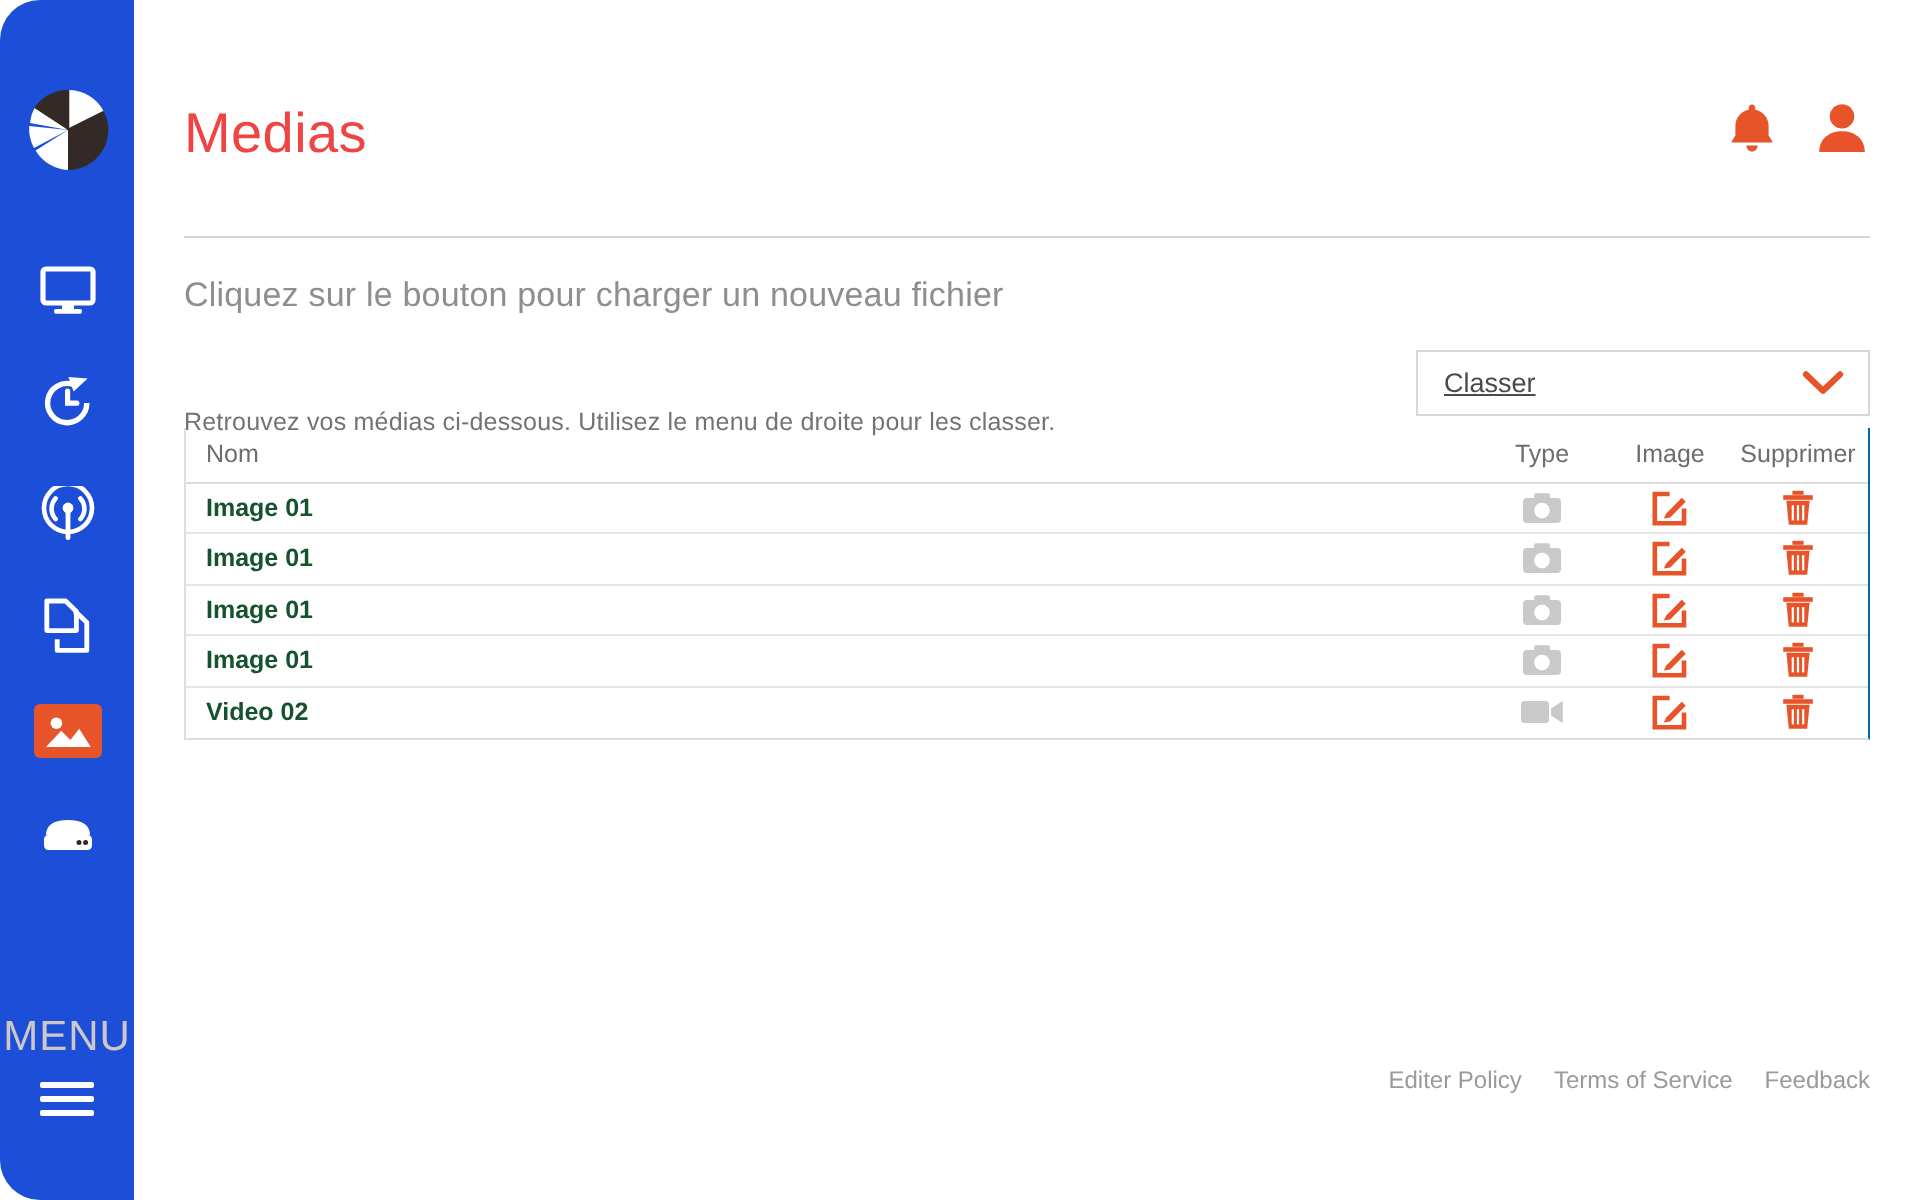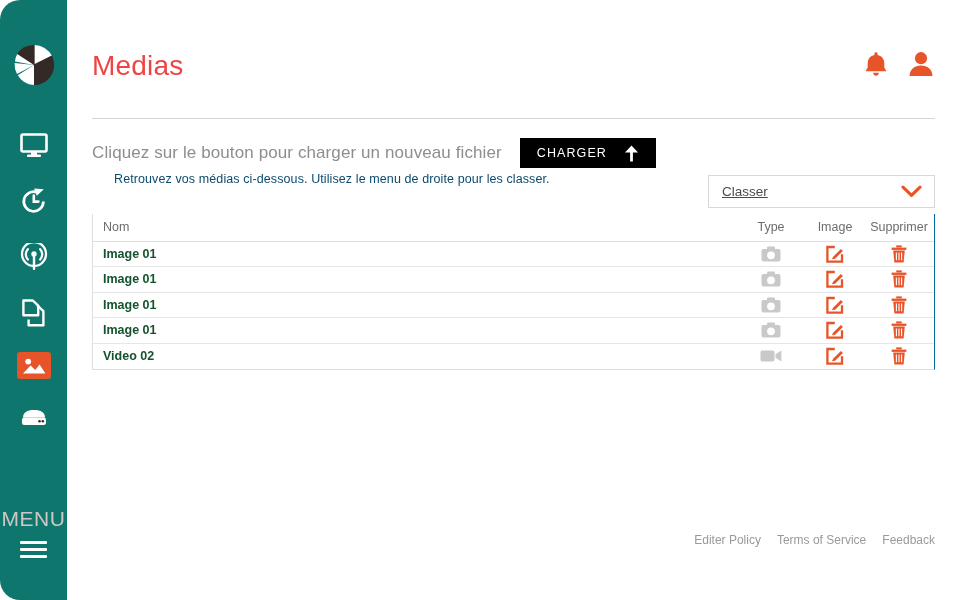--- a/index.html
+++ b/index.html
@@ -13,21 +13,21 @@
     position: relative;
     width: 960px; height: 600px;
     background: #ffffff;
   }
 
   
   .sidebar {
     position: absolute;
     left: 0; top: 0;
     width: 67px; height: 600px;
-    background: #0f766e;
+    background: #1d4ed8;
     border-radius: 20px 0 0 20px;
     display: flex;
     flex-direction: column;
     align-items: center;
   }
   .logo-wrap {
     margin-top: 42px;
     width: 46px; height: 46px;
     display: flex; align-items: center; justify-content: center;
   }
@@ -134,26 +134,25 @@
     font-family: "Liberation Sans", sans-serif;
     display: flex;
     align-items: center;
     gap: 17px;
     cursor: pointer;
   }
 
   
   .sort-hint {
     position: absolute;
-    left: 25px; top: 172px;
+    left: 25px; top: 204px;
     font-size: 12.5px;
-    color: #0c4a6e;
+    color: #737373;
     font-weight: 300;
     letter-spacing: 0.1px;
-    margin-left: 22px;
   }
   .select-wrap {
     position: absolute;
     left: 641px; top: 175px;
     width: 227px; height: 33px;
     border: 1px solid #d8d8d8;
     background: #ffffff;
     display: flex;
     align-items: center;
     justify-content: space-between;
@@ -324,27 +323,20 @@
             <path d="M2.6 26 C2.6 19.3 7.7 15.6 14 15.6 C20.3 15.6 25.4 19.3 25.4 26 Z" fill="#e8542a"></path>
           </svg>
         </span>
       </div>
     </div>
 
     <div class="header-rule"></div>
 
     <div class="upload-row">
       <div class="upload-hint">Cliquez sur le bouton pour charger un nouveau fichier</div>
-      <button class="btn-charger">
-        <span>CHARGER</span>
-        <svg width="15" height="17" viewBox="0 0 15 17">
-          <rect x="6.1" y="4" width="2.8" height="12.5" fill="#ffffff"></rect>
-          <polygon points="7.5,0.4 14,7.6 1,7.6" fill="#ffffff"></polygon>
-        </svg>
-      </button>
     </div>
 
     <div class="sort-hint">Retrouvez vos médias ci-dessous. Utilisez le menu de droite pour les classer.</div>
 
     <div class="select-wrap">
       <span class="select-value">Classer</span>
       <svg width="21" height="13" viewBox="0 0 21 13">
         <path d="M2 2.2 L10.5 10.4 L19 2.2" fill="none" stroke="#e8542a" stroke-width="3.1" stroke-linecap="round" stroke-linejoin="round"></path>
       </svg>
     </div>

